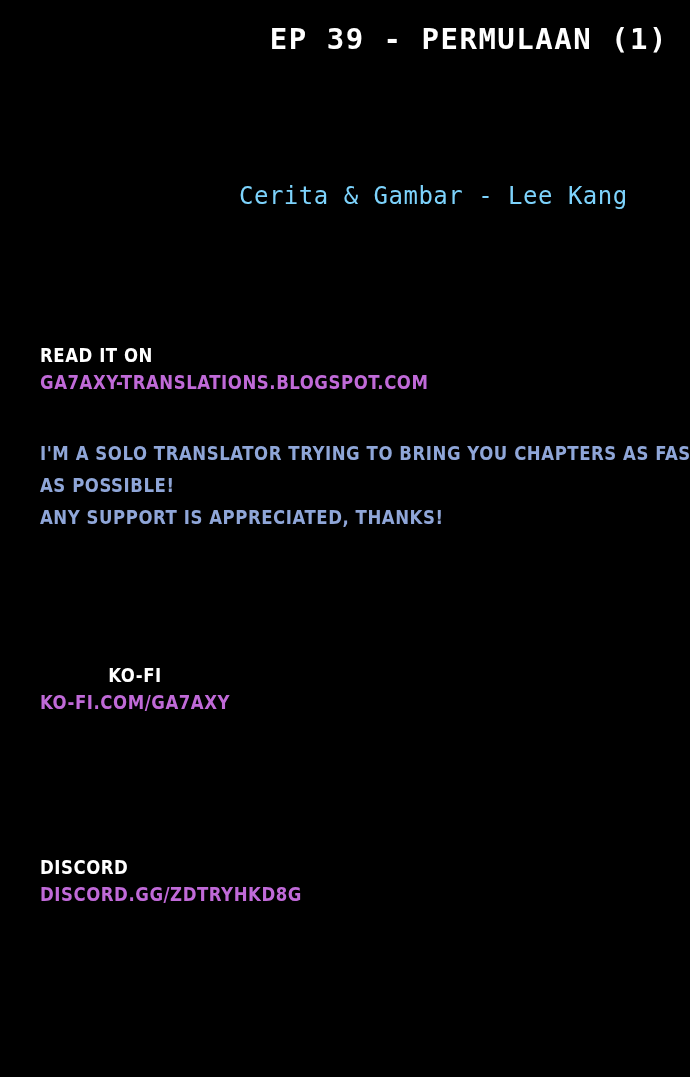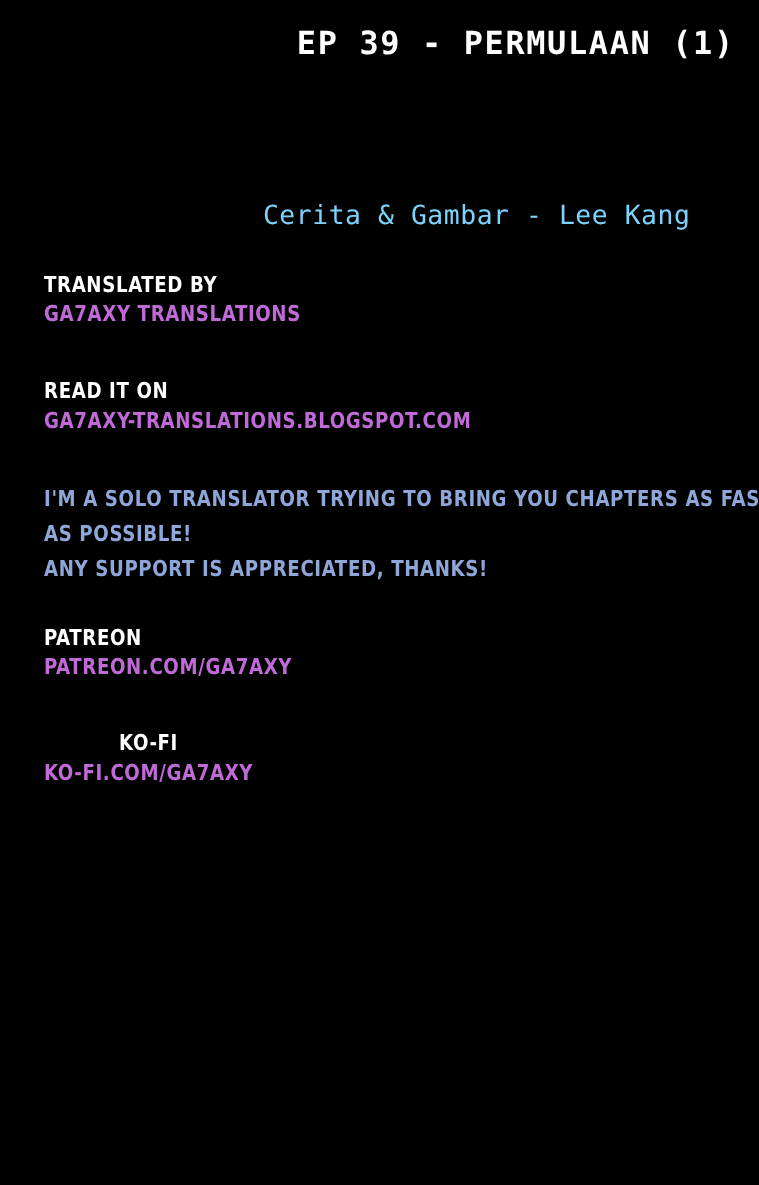--- a/index.html
+++ b/index.html
@@ -90,41 +90,37 @@
 </style>
 </head>
 <body>
 
 <div class="page">
 
   <div class="ep-title">EP 39 - PERMULAAN (1)</div>
 
   <div class="credits">Cerita  &amp; Gambar - Lee Kang</div>
 
-  <div class="block pos-translated">
-    <div class="lbl">TRANSLATED BY</div>
-    <div class="val">GA7AXY TRANSLATIONS</div>
-  </div>
 
   <div class="block pos-read">
     <div class="lbl">READ IT ON</div>
     <div class="val">GA7AXY-TRANSLATIONS.BLOGSPOT.COM</div>
   </div>
 
   <div class="block pos-note">
     <div class="note">I'M A SOLO TRANSLATOR TRYING TO BRING YOU CHAPTERS AS FAST</div>
     <div class="note">AS POSSIBLE!</div>
     <div class="note">ANY SUPPORT IS APPRECIATED, THANKS!</div>
   </div>
 
-  <div class="block pos-patreon">
-    <div class="lbl">PATREON</div>
-    <div class="val">PATREON.COM/GA7AXY</div>
-  </div>
 
   <div class="block pos-kofi">
     <div class="lbl">KO-FI</div>
     <div class="val">KO-FI.COM/GA7AXY</div>
   </div>
 
 
+  <div class="block pos-discord">
+    <div class="lbl">DISCORD</div>
+    <div class="val">DISCORD.GG/ZDTRYHKD8G</div>
+  </div>
 
 </div>
 
 </body></html>

